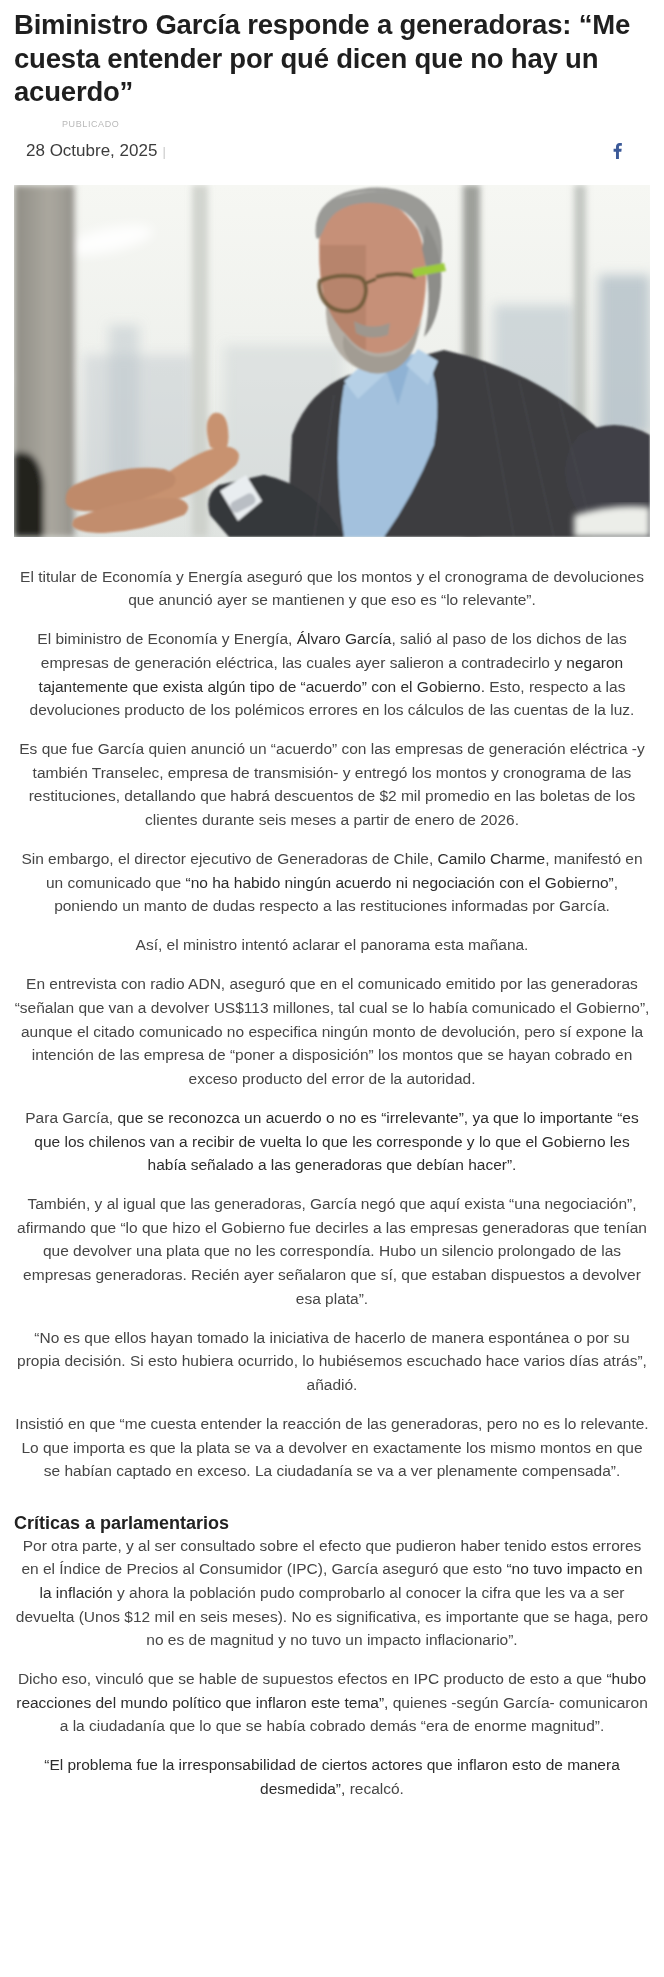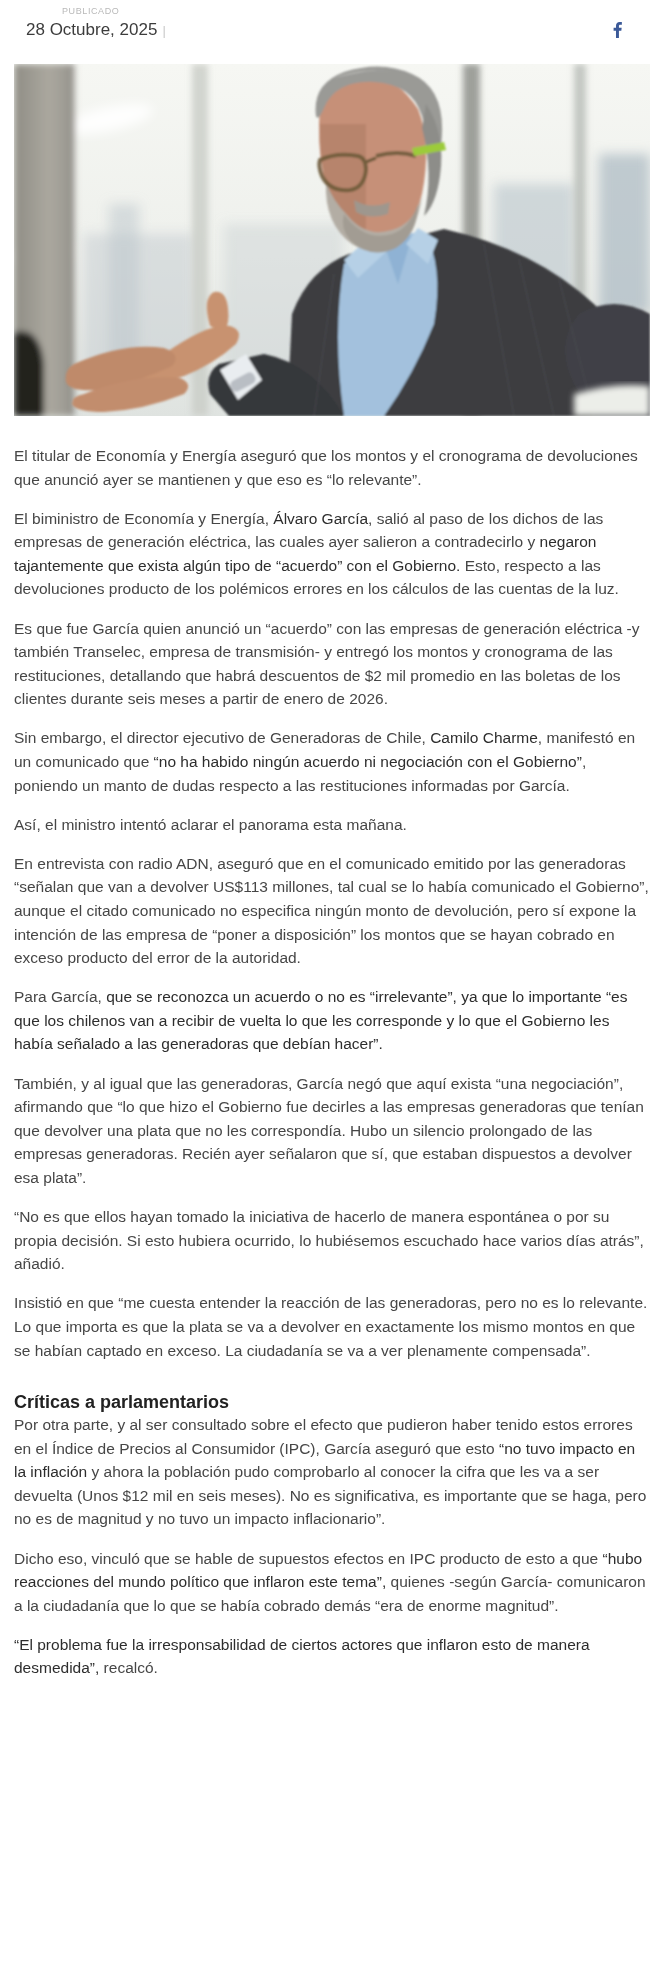--- a/index.html
+++ b/index.html
@@ -36,21 +36,21 @@
     justify-content:space-between;
     align-items:flex-end;
     padding-left:12px;
     margin-bottom:24px;
   }
   .meta-label{
     display:block;
     font-size:9px;
     letter-spacing:0.6px;
     color:var(--meta-label);
-    margin-bottom:4px;
+    margin-bottom:12px;
     padding-left:36px;
   }
   .meta-date{
     font-size:17px;
     color:var(--meta-date);
   }
   .meta-divider{
     color:var(--meta-divider);
     font-size:13px;
     margin-left:5px;
@@ -66,37 +66,39 @@
     overflow:hidden;
     margin-bottom:28px;
     background:#e8eae6;
   }
   .hero svg{display:block;}
   .article-body p.article-paragraph{
     font-size:15.5px;
     line-height:23.6px;
     margin-bottom:15.5px;
     color:var(--body-text);
+    text-align:center;
   }
   .article-body p.article-paragraph strong{
     color:var(--bold-text);
     font-weight:400;
   }
   h2.section-heading{
     font-size:18px;
     font-weight:700;
     color:#222222;
     margin:30px 0 0 0;
   }
 </style>
 </head>
 <body>
 
 <article class="article">
 
+  <h1 class="headline">Biministro García responde a generadoras: “Me cuesta entender por qué dicen que no hay un acuerdo”</h1>
 
   <div class="meta-row">
     <div>
       <span class="meta-label">PUBLICADO</span>
       <span class="meta-date">28 Octubre, 2025</span><span class="meta-divider">|</span>
     </div>
     <button class="share-btn">
       <span>
         <svg width="9" height="16" viewBox="0 0 10 18" fill="var(--facebook-blue)" aria-hidden="true">
           <path d="M6.6 18V9.8h2.7l.4-3.2H6.6V4.6c0-.9.3-1.6 1.6-1.6h1.7V.1C9.5.1 8.5 0 7.4 0 5 0 3.3 1.5 3.3 4.2v2.4H.6v3.2h2.7V18h3.3z"></path>

